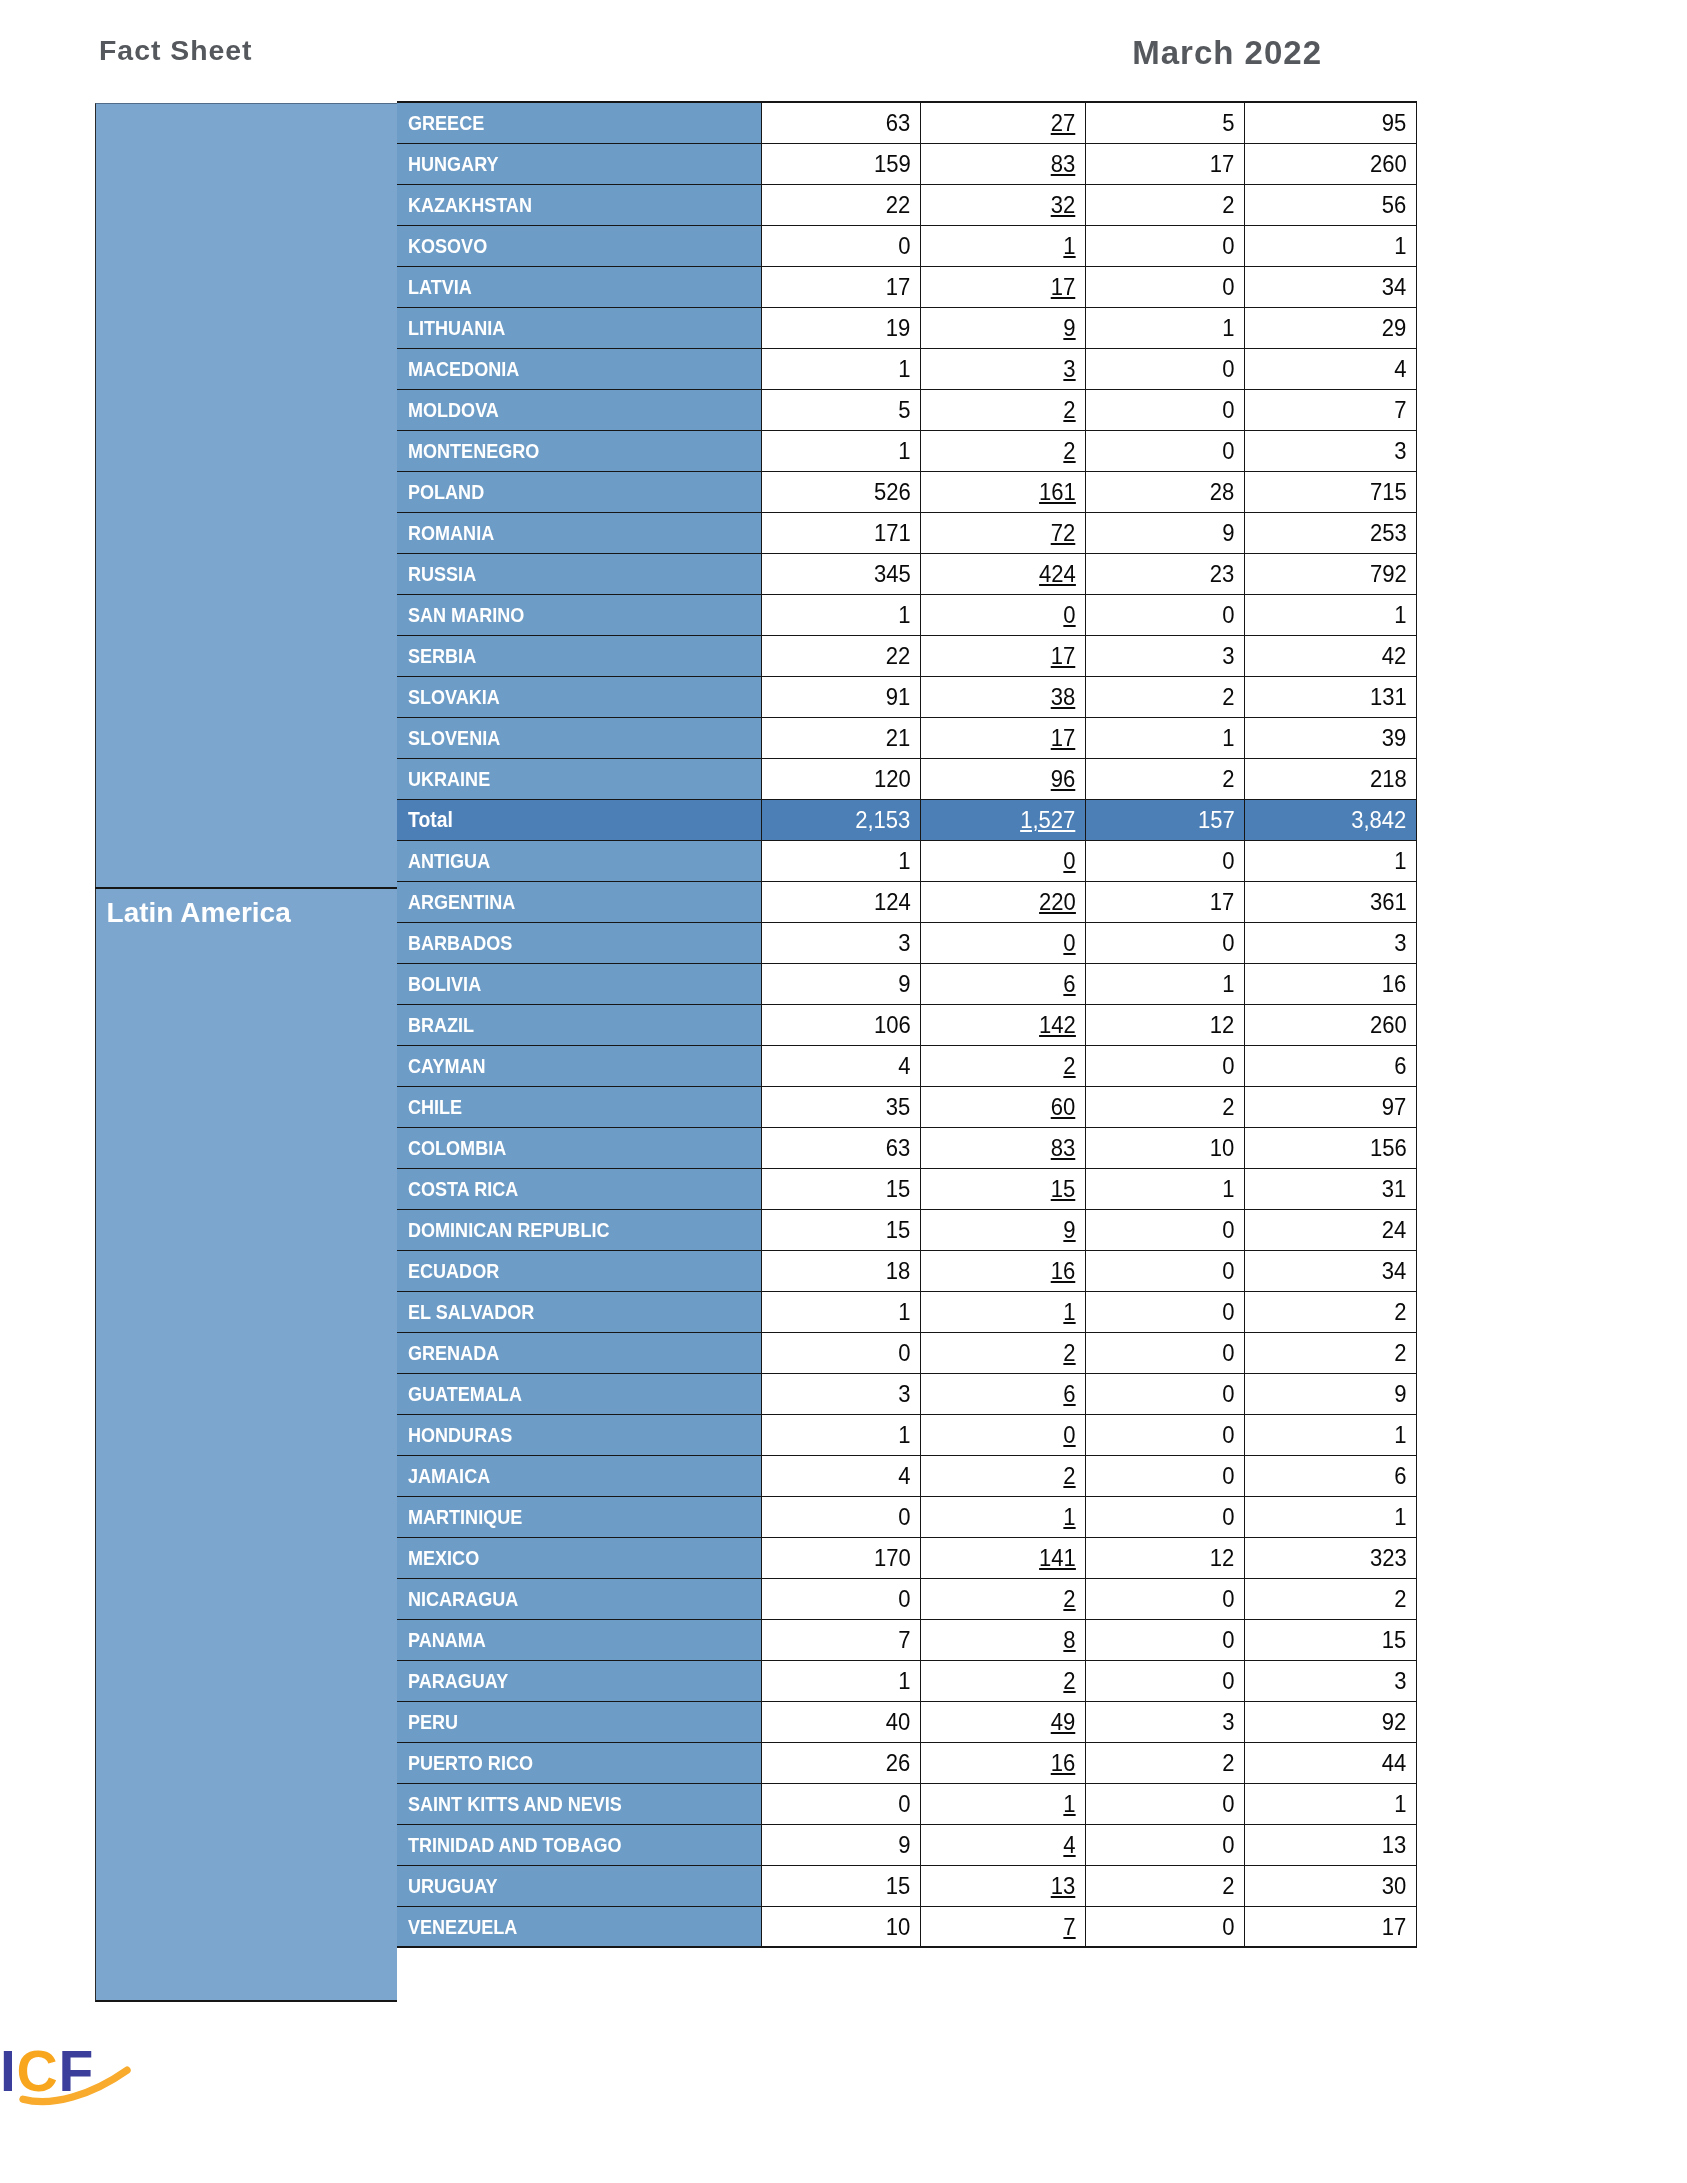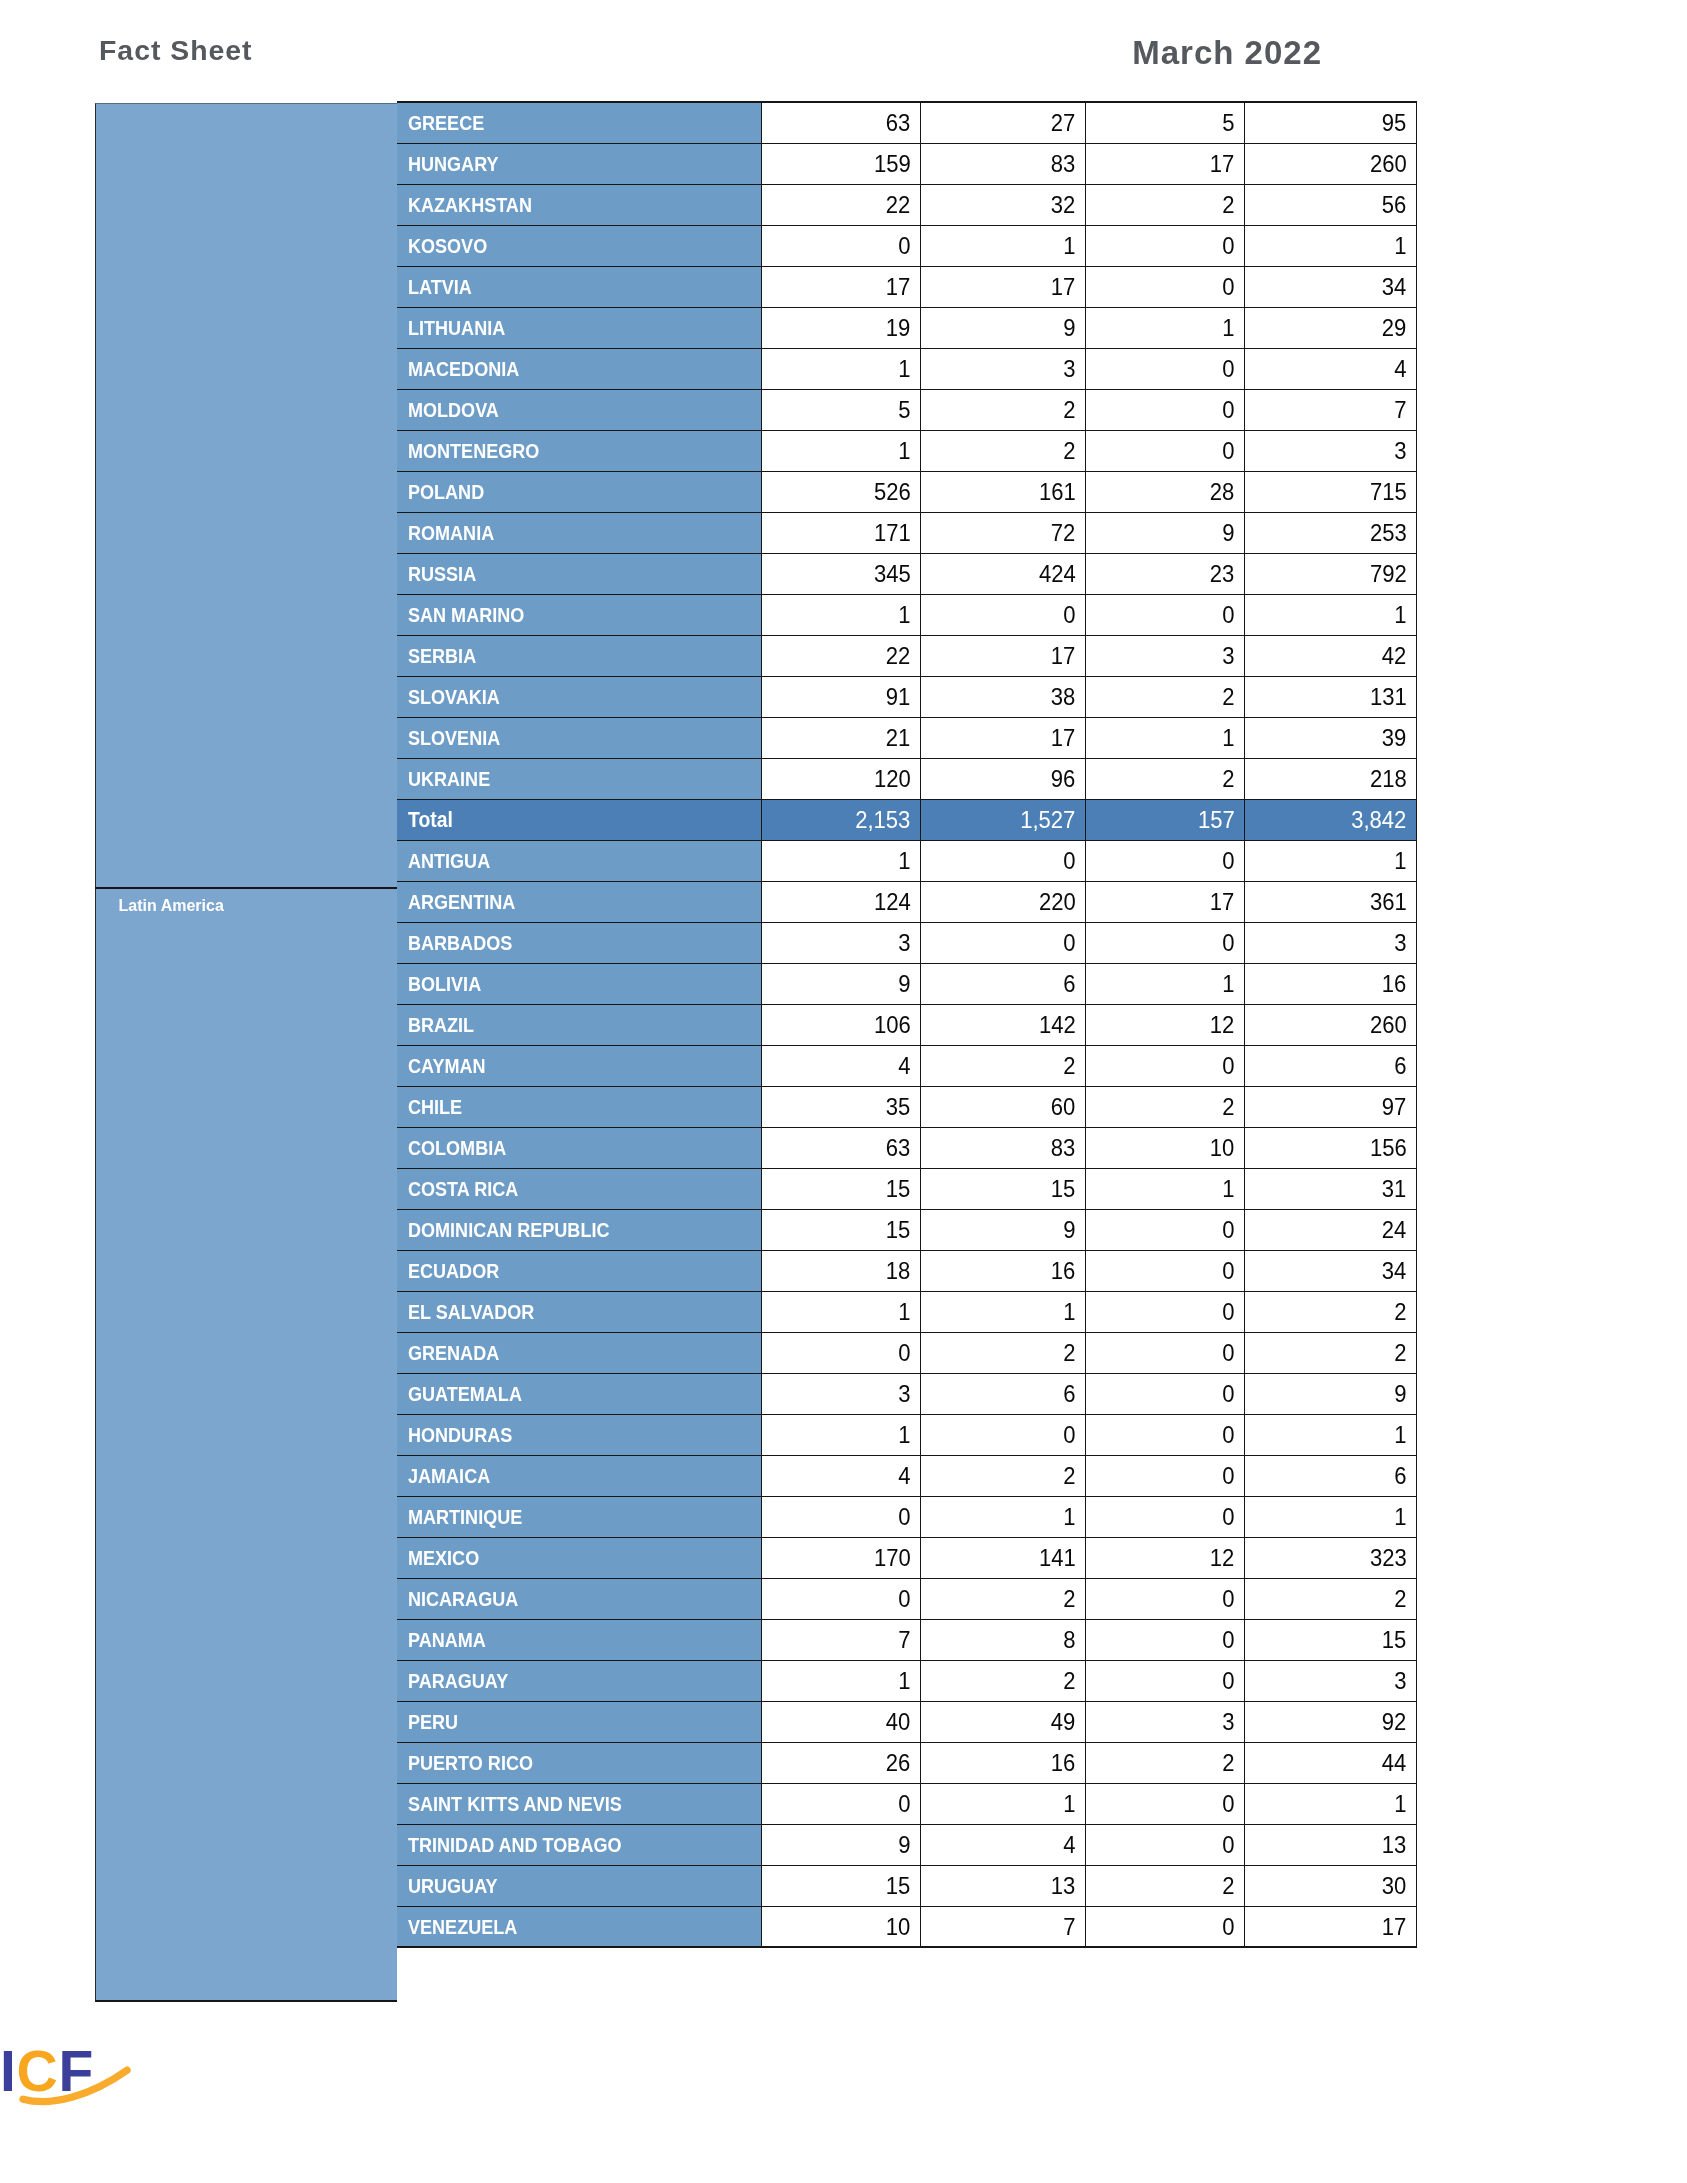--- a/index.html
+++ b/index.html
@@ -23,23 +23,23 @@
     box-sizing:border-box;
     background-color:var(--region-col,#7ca6ce);
     background-image:repeating-linear-gradient(to bottom,
        transparent 0px, transparent 41px,
        rgba(255,255,255,.55) 41px, rgba(255,255,255,.55) 41px);
     border-left:1.3px solid #2a2a2a;
     border-top:0.7px solid rgba(0,0,0,.35);
     border-bottom:2px solid #161616;
   }
   .region-label{
-    position:absolute;left:12px;width:100%;box-sizing:border-box;
+    position:absolute;left:0;width:100%;box-sizing:border-box;
     padding:9.3px 0 0 10.6px;
-    color:#ffffff;font-size:16px;font-weight:700;white-space:nowrap;
+    color:#ffffff;font-size:28px;font-weight:700;white-space:nowrap;
   }
   .region-section-line{
     position:absolute;left:-1.3px;width:calc(100% + 1.3px);height:2px;
     background:#161616;
   }
   .rows{
     position:absolute;left:397px;top:101px;width:1019px;
     border-top:2px solid #161616;
     border-right:1.3px solid #161616;
     box-sizing:content-box;
@@ -60,21 +60,21 @@
   }
   .cell.num{
     justify-content:flex-end;padding-right:9.3px;
     font-size:24.5px;color:#0a0a0a;border-left:1.3px solid #161616;
   }
   .cell.num span{
     transform:scaleX(.9);transform-origin:right center;display:inline-block;
     white-space:nowrap;
   }
   .cell.c1{width:159px;justify-content:flex-end;}
-  .cell.c2{width:165px;}
+  .cell.c2{width:165px;text-decoration:underline;}
   .cell.c3{width:159px;}
   .cell.c4{width:172px;}
   .trow.total .cell.country{background:var(--total-row,#4b7fb5);}
   .trow.total .cell.num{background:var(--total-row,#4b7fb5);color:#ffffff;}
   .trow.total .cell.country span{font-size:22px;}
   
   .logo{
     position:absolute;left:0;right:0;top:2043px;height:73px;
     display:flex;justify-content:flex-start;
   }

